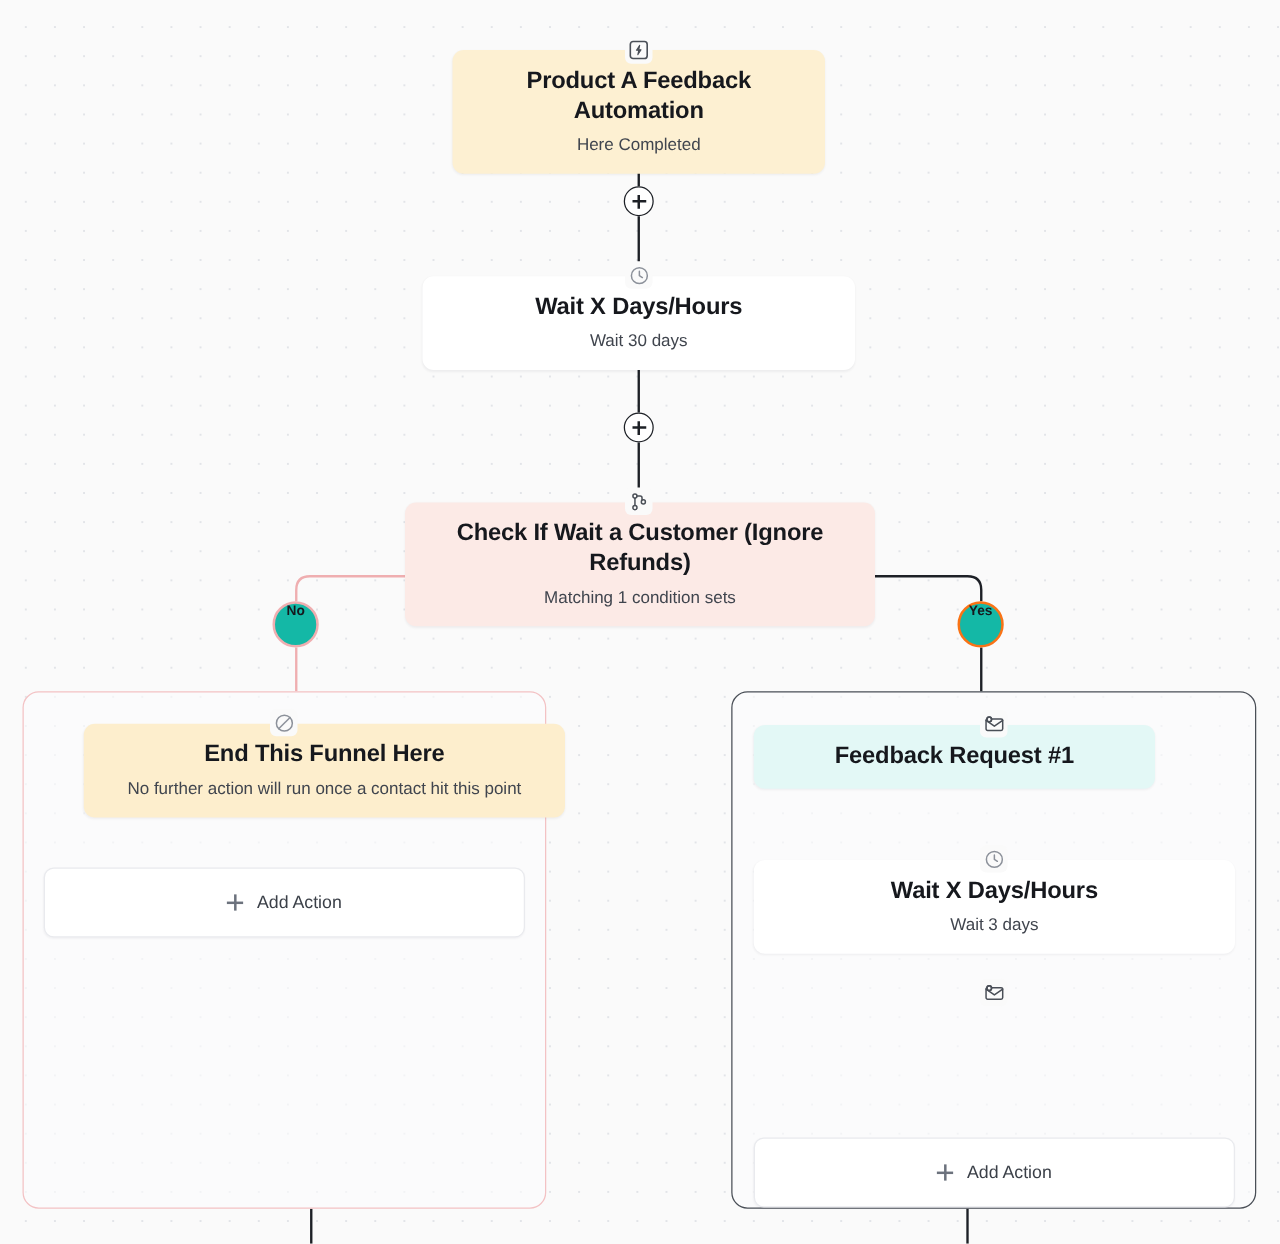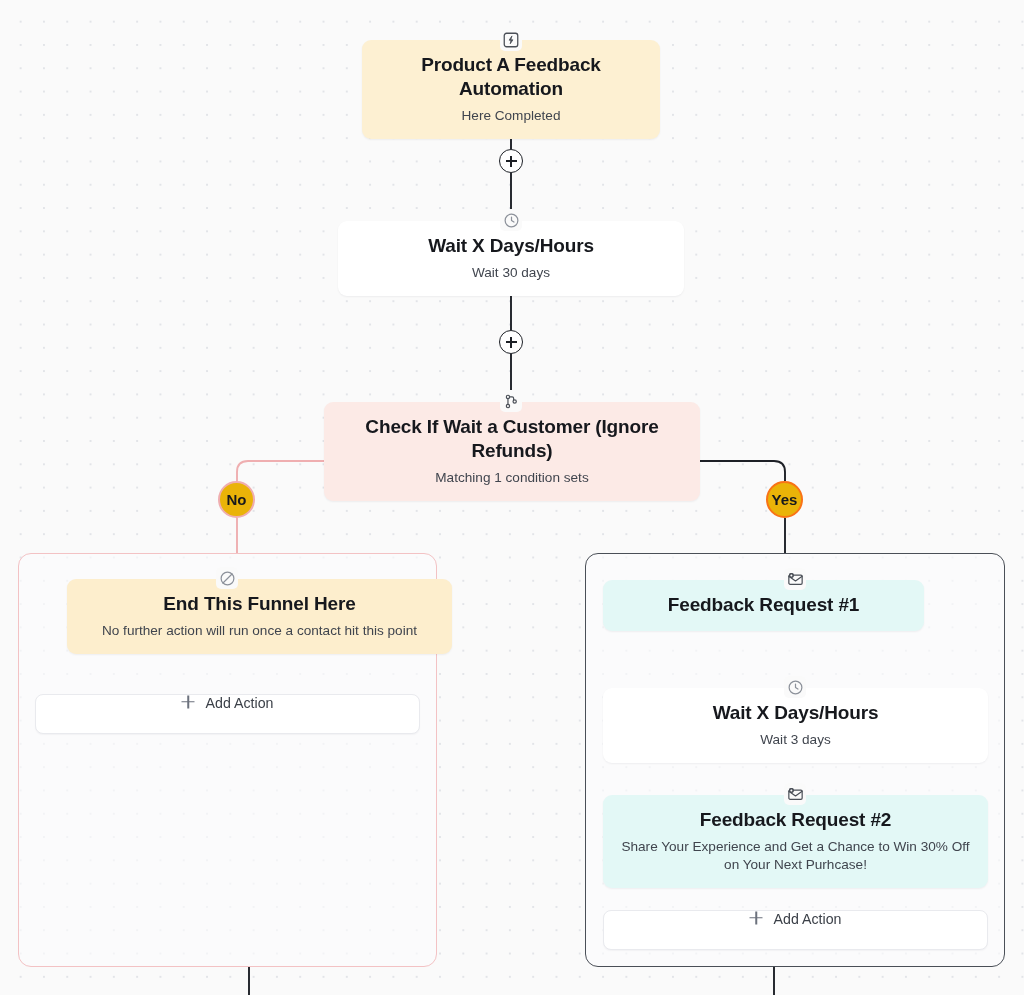--- a/index.html
+++ b/index.html
@@ -97,50 +97,49 @@
   }
   .plus-btn::before { width: 11px; height: 1.7px; }
   .plus-btn::after  { width: 1.7px; height: 11px; }
 
   
   .branch-pill {
     position: absolute;
     width: 37px;
     height: 37px;
     border-radius: 50%;
-    background: #eab308;
-    display: flex;
-    align-items: center;
-    justify-content: center;
-    font-size: 15px;
+    background: #14b8a6;
+    display: flex;
+    justify-content: center;
+    font-size: 11px;
     font-weight: 700;
     color: #16181d;
     z-index: 6;
   }
   .branch-pill--no  { border: 2px solid #efaeb0; }
   .branch-pill--yes { border: 2px solid #f97316; }
 
   
   .branch-box {
     position: absolute;
     border-radius: 13px;
     background: rgba(252,252,253,.62);
   }
   .branch-box--no  { border: 1.6px solid #f3c2c4; }
   .branch-box--yes { border: 1.6px solid #4a4f57; }
 
   
   .add-action {
     position: absolute;
-    height: 40px;
+    height: 56px;
     background: #ffffff;
     border: 1px solid #e9eaee;
     border-radius: 8px;
     display: flex;
-    align-items: flex-start;
+    align-items: center;
     justify-content: center;
     gap: 11px;
     font-size: 14.2px;
     color: #3b4048;
     cursor: pointer;
     box-shadow: 0 1px 1.5px rgba(16,24,40,.04);
   }
   .add-action .plus-glyph {
     position: relative;
     width: 13px;
@@ -278,23 +277,19 @@
   </div>
 
   <div class="node-icon" style="left:784px; top:783px;">
     <svg width="17" height="17" viewBox="0 0 24 24" fill="none" stroke="#4a4f57" stroke-width="1.7" stroke-linecap="round" stroke-linejoin="round">
       <rect x="2.6" y="5.8" width="18.8" height="13" rx="1.8"></rect>
       <path d="M2.6 7.4 L12 14 L21.4 7.4"></path>
       <circle cx="6.2" cy="6.4" r="2.6" fill="#fafafa"></circle>
       <circle cx="6.2" cy="6.4" r="2.6"></circle>
     </svg>
   </div>
-  <div class="node node--email" style="left:603px; top:795px; width:385px;">
-    <div class="title">Feedback Request #2</div>
-    <div class="subtitle">Share Your Experience and Get a Chance to Win 30% Off on Your Next Purhcase!</div>
-  </div>
 
   <div class="add-action" style="left:603px; top:910px; width:385px;">
     <span class="plus-glyph"></span>
     <span>Add Action</span>
   </div>
 
 </div>
 
 </body></html>

